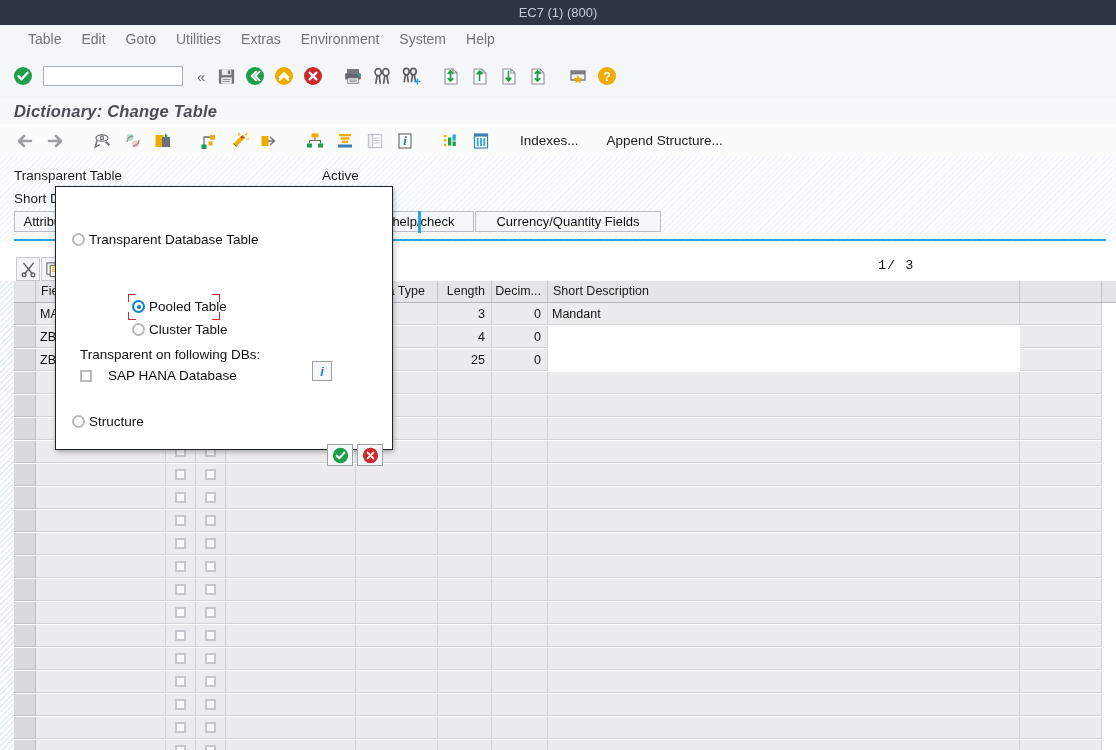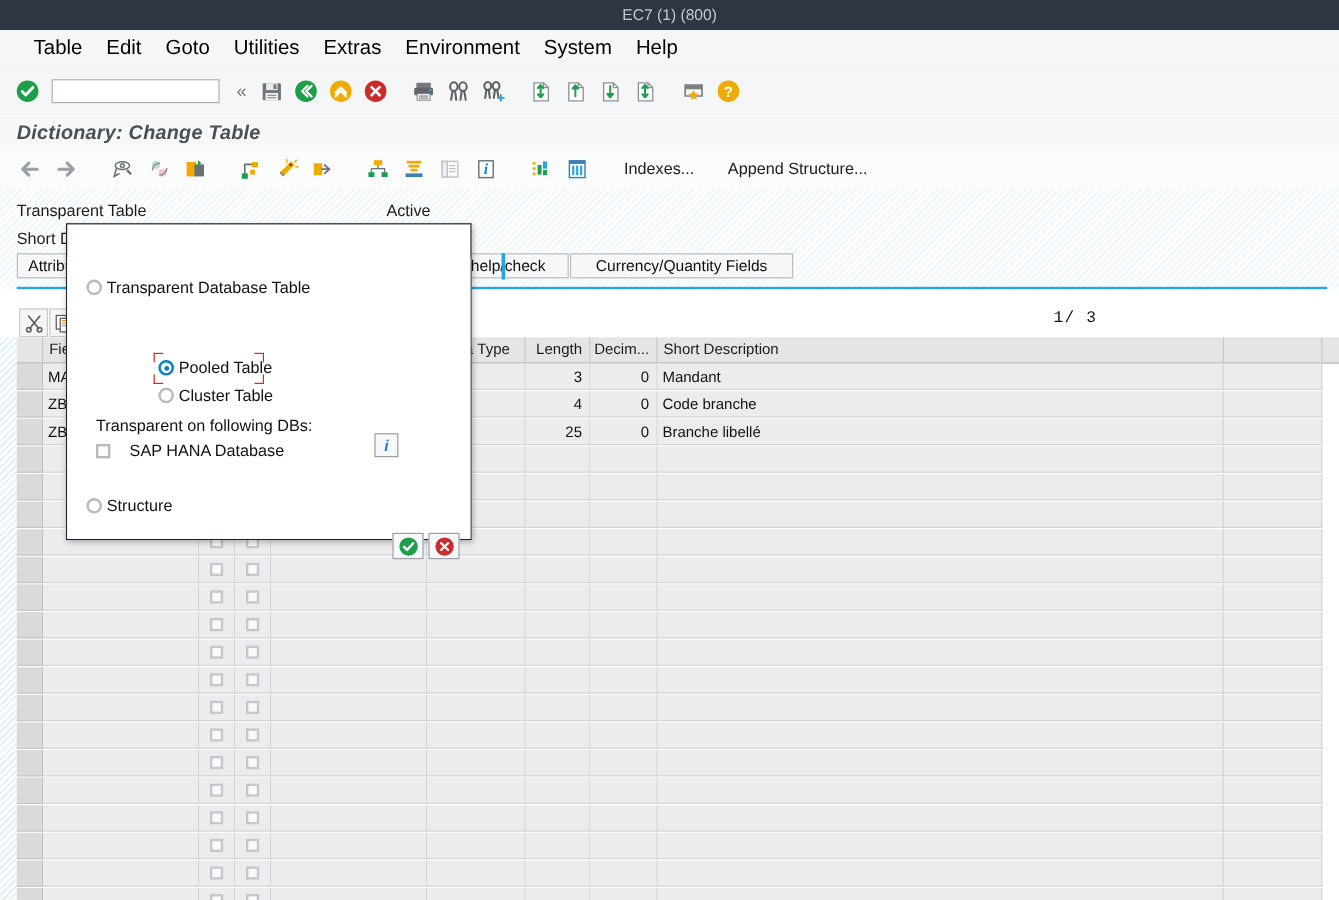--- a/index.html
+++ b/index.html
@@ -16,21 +16,21 @@
   #titlebar .tcode{
     position:absolute;left:0;top:0;width:1116px;height:25px;
     text-align:center;line-height:25px;font-size:13px;color:#c3c9d1;
   }
   
   #menubar{
     position:absolute;left:0;top:25px;width:1116px;height:29px;
     background:#f5f6f7;border-bottom:1px solid #e3e5e8;
   }
   #menubar .menus{position:absolute;left:18px;top:0;height:29px;display:flex;align-items:center;}
-  #menubar .menu{padding:0 10px;line-height:29px;font-size:17px;color:#000000;cursor:default;}
+  #menubar .menu{padding:0 10px;line-height:29px;font-size:14px;color:#737373;cursor:default;}
   
   #toolbar1{
     position:absolute;left:0;top:54px;width:1116px;height:44px;
     background:#f5f6f7;border-bottom:1px solid #dfe1e4;
   }
   #toolbar1 .inner{position:absolute;left:10px;top:0;height:44px;display:flex;align-items:center;gap:3px;}
   .tb-ico{width:26px;height:26px;display:flex;align-items:center;justify-content:center;cursor:default;border-radius:2px;}
   #cmdfield{
     width:140px;height:20px;margin:0 6px 0 4px;border:1px solid #a9b0b8;background:#fff;
     font-family:"Liberation Sans",sans-serif;font-size:12px;padding:0 3px;box-sizing:border-box;
@@ -488,37 +488,35 @@
         <div class="gcell cb" style="left: 152px; width: 30px;">
           <span class="cbox"></span>
         </div>
         <div class="gcell cb" style="left: 182px; width: 30px;">
           <span class="cbox"></span>
         </div>
         <div class="gcell" style="left: 212px; width: 130px;"></div>
         <div class="gcell" style="left: 342px; width: 82px; text-align: center;"></div>
         <div class="gcell num" style="left: 424px; width: 54px;">4</div>
         <div class="gcell num" style="left: 478px; width: 56px;">0</div>
-        <div class="gcell" style="left: 534px; width: 472px;">Code branche</div>
         <div class="gcell" style="left: 1006px; width: 82px;"></div>
       </div>
       <div class="grow" style="top: 68px;">
         <div class="sel"></div>
         <div class="gcell" style="left: 22px; width: 130px;">ZBLIB</div>
         <div class="gcell cb" style="left: 152px; width: 30px;">
           <span class="cbox"></span>
         </div>
         <div class="gcell cb" style="left: 182px; width: 30px;">
           <span class="cbox"></span>
         </div>
         <div class="gcell" style="left: 212px; width: 130px;"></div>
         <div class="gcell" style="left: 342px; width: 82px; text-align: center;"></div>
         <div class="gcell num" style="left: 424px; width: 54px;">25</div>
         <div class="gcell num" style="left: 478px; width: 56px;">0</div>
-        <div class="gcell" style="left: 534px; width: 472px;">Branche libellé</div>
         <div class="gcell" style="left: 1006px; width: 82px;"></div>
       </div>
       <div class="grow" style="top: 91px;">
         <div class="sel"></div>
         <div class="gcell" style="left: 22px; width: 130px;"></div>
         <div class="gcell cb" style="left: 152px; width: 30px;">
           <span class="cbox"></span>
         </div>
         <div class="gcell cb" style="left: 182px; width: 30px;">
           <span class="cbox"></span>

